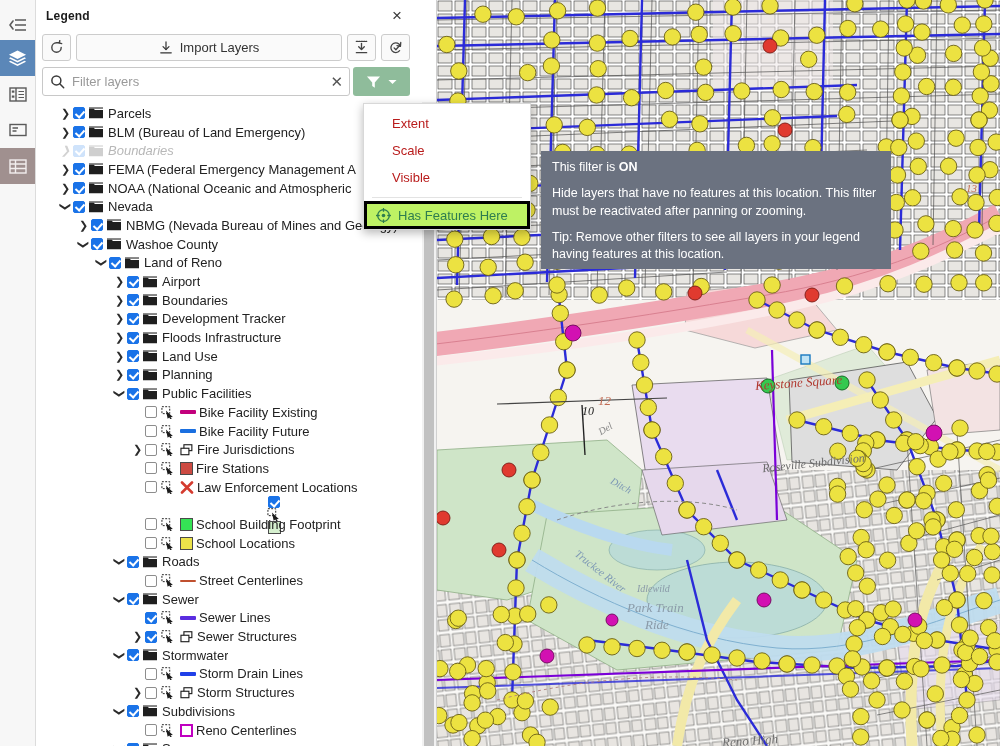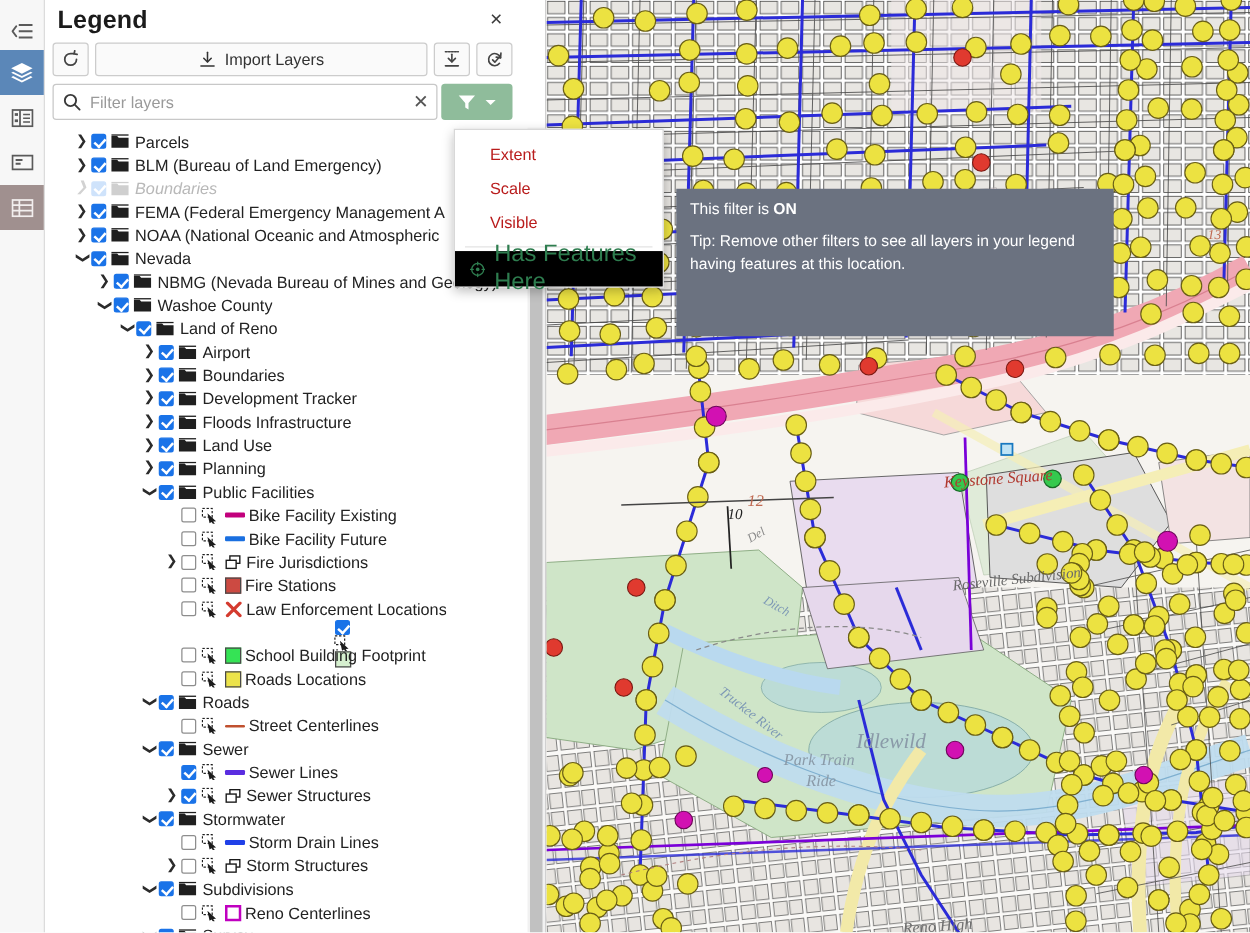--- a/index.html
+++ b/index.html
@@ -43,21 +43,21 @@
   #panel {
     position: absolute; left: 36px; top: 0; width: 401px; height: 746px;
     background: #fff; border-right: 1px solid #d0d0d0;
     display: flex; flex-direction: column;
   }
   #panel-header {
     height: 32px; display: flex; align-items: center;
     padding: 0 8px 0 10px; position: relative; flex: none;
   }
   #panel-title {
-    font-size: 20px; font-weight: bold; color: #1b1b1b; letter-spacing: .2px;
+    font-size: 12px; font-weight: bold; color: #1b1b1b; letter-spacing: .2px;
   }
   #panel-close {
     position: absolute; right: 30px; top: 8px;
     width: 18px; height: 18px; cursor: pointer;
     color: #3b3b3b; font-size: 17px; line-height: 16px; text-align: center;
   }
 
   #toolbar-row {
     display: flex; align-items: center; gap: 5px;
     padding: 2px 26px 4px 6px; flex: none;
@@ -155,23 +155,23 @@
     background: #fff; border: 1px solid #d8d8d8;
     box-shadow: 0 3px 9px rgba(0,0,0,.28);
     z-index: 40; padding: 6px 0 0 0;
   }
   .menu-item {
     height: 27px; display: flex; align-items: center;
     padding-left: 28px; font-size: 13px; color: #b91c1c; cursor: pointer;
   }
   #menu-sep { height: 1px; background: #e3e3e3; margin: 6px 8px 0 8px; }
   #menu-active {
-    margin: 3px 0 0 0; border: 3px solid #000; background: #000000;
+    margin: 3px 0 0 0; border: 3px solid #000; background: #bef264;
     height: 28px; display: flex; align-items: center; gap: 7px;
-    padding-left: 9px; font-size: 19px; color: #2e7d4f; cursor: pointer;
+    padding-left: 9px; font-size: 13px; color: #2e7d4f; cursor: pointer;
   }
 
   
   #tooltip {
     position: absolute; left: 541px; top: 151px; width: 350px; height: 118px;
     background: #6b7280; color: #fff; z-index: 45;
     padding: 8px 11px; font-size: 12.5px; line-height: 1.38;
   }
   #tooltip p { margin-bottom: 9px; }
   #tooltip p:last-child { margin-bottom: 0; }
@@ -735,21 +735,21 @@
       <path d="M 145,405 L 148,455" stroke="#222" stroke-width="1.4" fill="none"></path>
       <path d="M 60,404 L 230,398" stroke="#444" stroke-width="1.2" fill="none"></path>
 
       <path d="M 120,520 C 180,500 250,495 300,510" stroke="#8a8a8a" stroke-width="1" fill="none" stroke-dasharray="4 3"></path>
       <path d="M 60,700 C 140,680 220,672 300,680" stroke="#b08080" stroke-width="0.9" fill="none" stroke-dasharray="3 3"></path>
     </svg>
 
     <div id="map-labels">
         <div class="map-label" style="left: 318px; top: 375px; font-size: 13px; color: rgb(176, 56, 47); transform: rotate(-4deg);">Keystone Square</div>
         <div class="map-label" style="left: 325px; top: 456px; font-size: 12px; color: rgb(106, 106, 106); transform: rotate(-6deg);">Roseville Subdivision</div>
-        <div class="map-label" style="left: 200px; top: 583px; font-size: 17px; color: rgb(138, 154, 168); margin-left: 48px;">Idlewild</div>
+        <div class="map-label" style="left: 200px; top: 583px; font-size: 10px; color: rgb(138, 154, 168);">Idlewild</div>
         <div class="map-label" style="left: 190px; top: 600px; font-size: 13px; color: rgb(138, 154, 168);">Park Train</div>
         <div class="map-label" style="left: 208px; top: 617px; font-size: 13px; color: rgb(138, 154, 168);">Ride</div>
         <div class="map-label" style="left: 133px; top: 565px; font-size: 11px; color: rgb(125, 152, 181); transform: rotate(38deg);">Truckee River</div>
         <div class="map-label" style="left: 285px; top: 733px; font-size: 13px; color: rgb(111, 111, 111); transform: rotate(-4deg);">Reno High</div>
         <div class="map-label" style="left: 161px; top: 393px; font-size: 13px; color: rgb(192, 106, 82);">12</div>
         <div class="map-label" style="left: 145px; top: 404px; font-size: 12px; color: rgb(34, 34, 34);">10</div>
         <div class="map-label" style="left: 529px; top: 182px; font-size: 11px; color: rgb(192, 106, 82);">13</div>
         <div class="map-label" style="left: 161px; top: 423px; font-size: 10px; color: rgb(138, 138, 138); transform: rotate(-30deg);">Del</div>
         <div class="map-label" style="left: 173px; top: 480px; font-size: 10px; color: rgb(125, 152, 181); transform: rotate(30deg);">Ditch</div>
       </div>
@@ -1120,21 +1120,21 @@
           <div class="node" style="padding-left: 94px;">
             <span class="twisty empty"></span>
             <span class="cb off"></span>
             <span class="ico">
               <svg width="14" height="13" viewBox="0 0 16 15" fill="none" stroke="#1c1c1c" stroke-width="1.1">
   <rect x="1" y="0.8" width="9" height="8" stroke-dasharray="2.2 1.6"></rect>
   <path d="M5.6 5.2 L13.6 12.6 L10.9 13 L12.6 15.2 L11 15.6 L9.4 13.4 L7.6 14.6 Z" fill="#1c1c1c" stroke="none"></path>
 </svg>
             </span>
             <span class="sw sw-box" style="background:#ece34a"></span>
-            <span class="lbl">Roads Locations</span>
+            <span class="lbl">School Locations</span>
           </div>
           <div class="node" style="padding-left: 76px;">
             <span class="twisty" style="transform: rotate(90deg); display: inline-block;">❯</span>
             <span class="cb on"></span>
             <span class="ico">
               <svg width="14" height="12" viewBox="0 0 16 13" fill="#1f1f1f">
                 <path d="M0 1.6 h5.4 l1.4 1.6 H16 V12.4 H0 Z"></path>
                 <rect x="0" y="0.2" width="16" height="1.2" fill="#1f1f1f"></rect>
               </svg>
             </span>
@@ -1280,16 +1280,17 @@
         <circle cx="8" cy="8" r="6.2"></circle>
           <circle cx="8" cy="8" r="1.9" fill="#2e7d4f" stroke="none"></circle>
         <path d="M8 0.6 V3.4 M8 12.6 V15.4 M0.6 8 H3.4 M12.6 8 H15.4" stroke-linecap="round"></path>
       </svg>
       <span>Has Features Here</span>
     </div>
   </div>
 
   <div id="tooltip">
     <p><span>This filter is </span><b>ON</b></p>
+    <p>Hide layers that have no features at this location. This filter must be reactivated after panning or zooming.</p>
     <p>Tip: Remove other filters to see all layers in your legend having features at this location.</p>
   </div>
 
 </div>
 
 </body></html>

